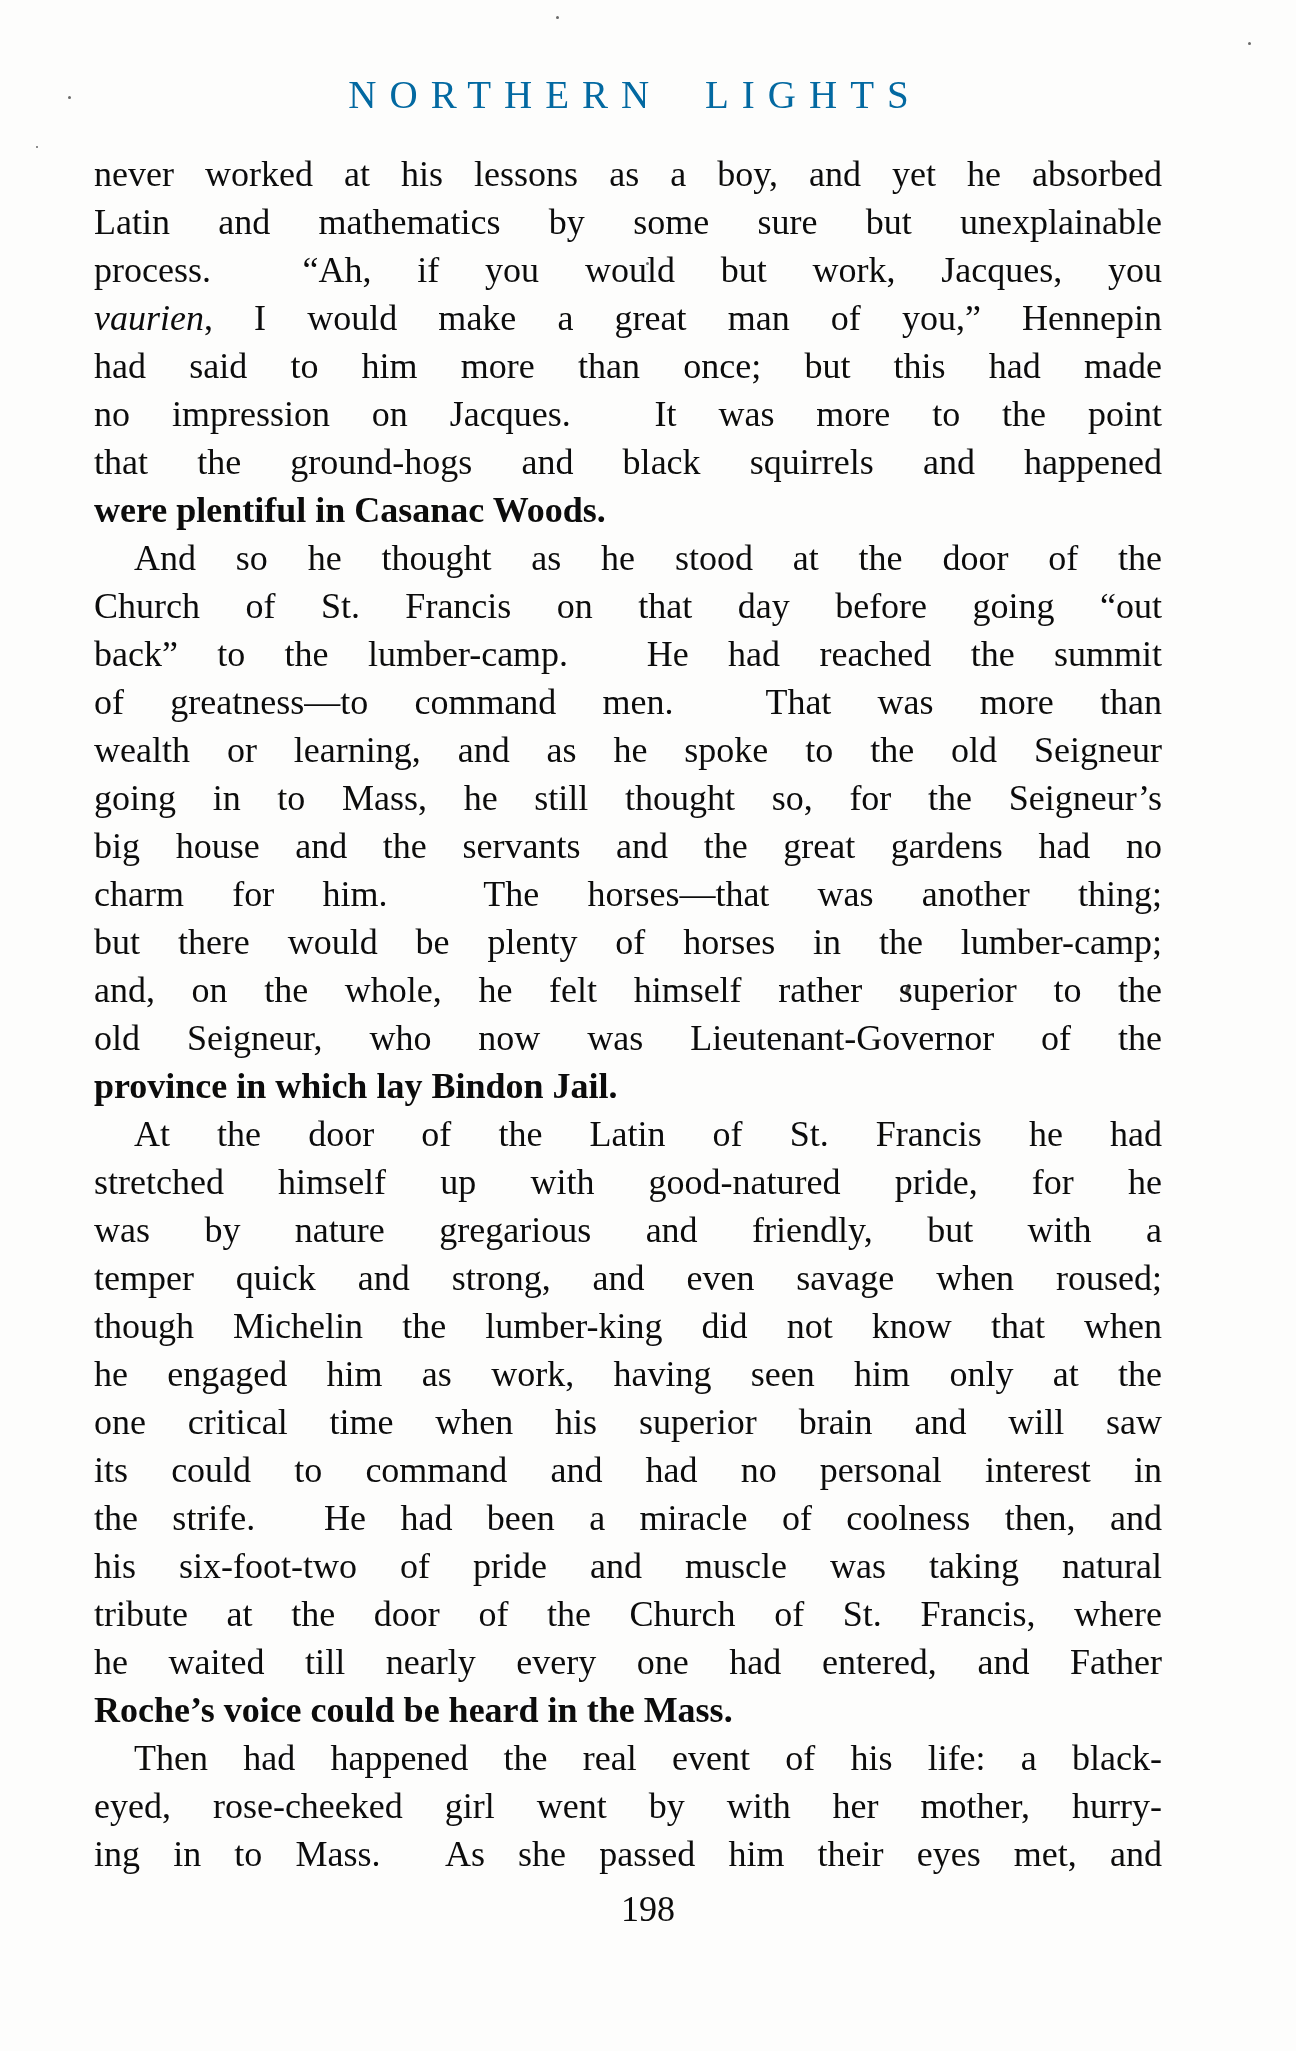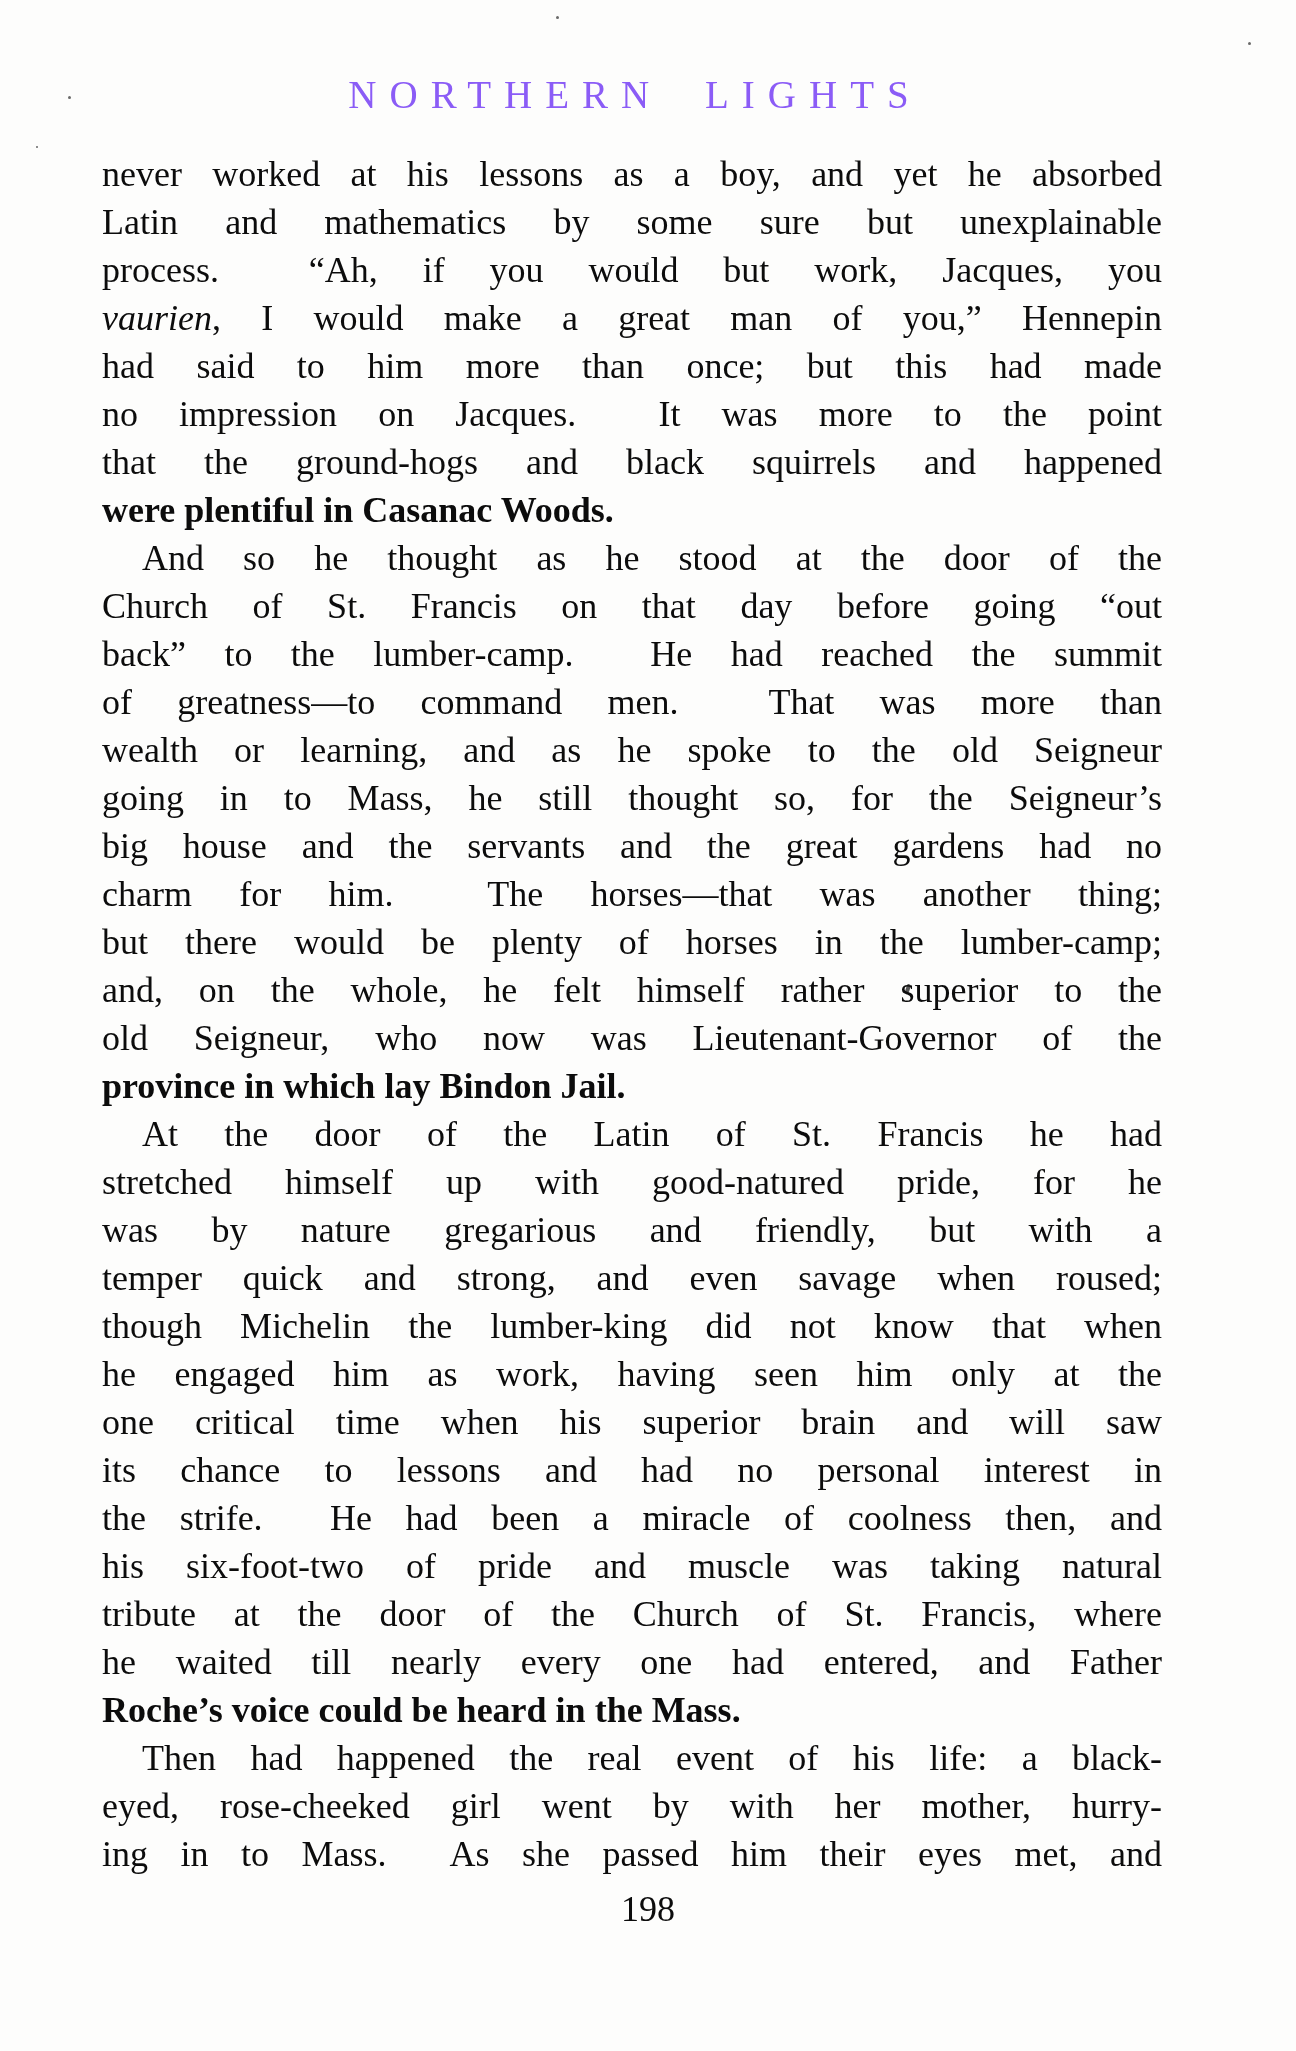--- a/index.html
+++ b/index.html
@@ -19,38 +19,37 @@
   .running-head {
     position: absolute;
     top: 74px;
     left: 0;
     width: 1270px;
     text-align: center;
     font-size: 39px;
     line-height: 42px;
     letter-spacing: 13px;
     word-spacing: 20px;
-    color: #8b5cf6;
+    color: #0369a1;
     white-space: nowrap;
   }
   .text-block {
     position: absolute;
     top: 150px;
     left: 94px;
     width: 1068px;
     font-size: 36px;
     line-height: 48px;
     color: #0c0c0c;
   }
   .para { margin: 0; }
   .line {
     text-align: justify;
     text-align-last: justify;
     height: 48px;
-    margin-left: 8px;
   }
   .line.last {
     text-align-last: left;
     font-weight: bold;
   }
   .line.indented {
     text-indent: 40px;
   }
   .it { font-style: italic; }
   .page-number {
@@ -116,21 +115,21 @@
         <div class="line last"><span>province in which lay Bindon Jail.</span></div>
       </div>
       <div class="para">
         <div class="line indented"><span>At the door of the Latin of St. Francis he had</span></div>
         <div class="line"><span>stretched himself up with good-natured pride, for he</span></div>
         <div class="line"><span>was by nature gregarious and friendly, but with a</span></div>
         <div class="line"><span>temper quick and strong, and even savage when roused;</span></div>
         <div class="line"><span>though Michelin the lumber-king did not know that when</span></div>
         <div class="line"><span>he engaged him as work, having seen him only at the</span></div>
         <div class="line"><span>one critical time when his superior brain and will saw</span></div>
-        <div class="line"><span>its chance to lessons and had no personal interest in</span></div>
+        <div class="line"><span>its could to command and had no personal interest in</span></div>
         <div class="line"><span>the strife.&nbsp; He had been a miracle of coolness then, and</span></div>
         <div class="line"><span>his six-foot-two of pride and muscle was taking natural</span></div>
         <div class="line"><span>tribute at the door of the Church of St. Francis, where</span></div>
         <div class="line"><span>he waited till nearly every one had entered, and Father</span></div>
         <div class="line last"><span>Roche’s voice could be heard in the Mass.</span></div>
       </div>
       <div class="para">
         <div class="line indented"><span>Then had happened the real event of his life: a black-</span></div>
         <div class="line"><span>eyed, rose-cheeked girl went by with her mother, hurry-</span></div>
         <div class="line"><span>ing in to Mass.&nbsp; As she passed him their eyes met, and</span></div>

